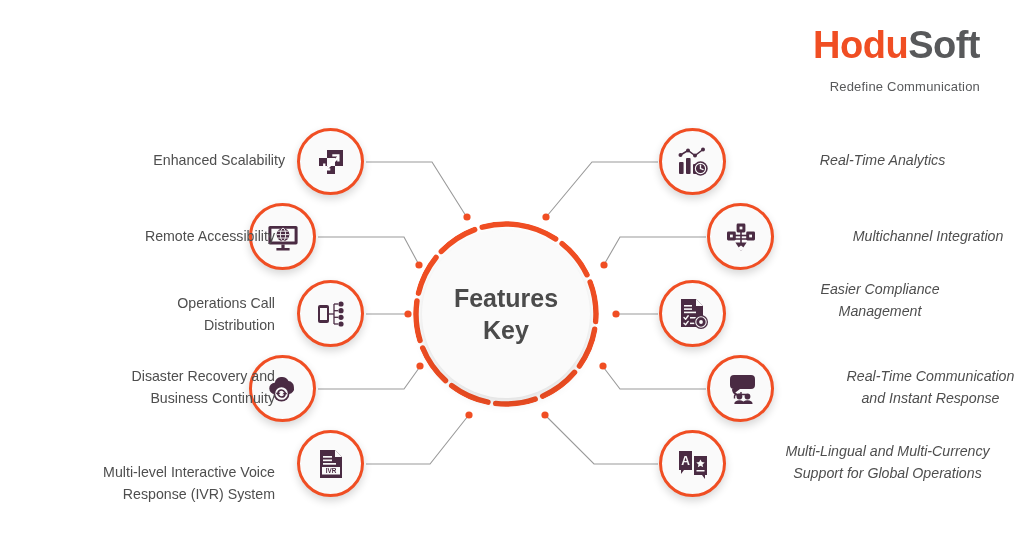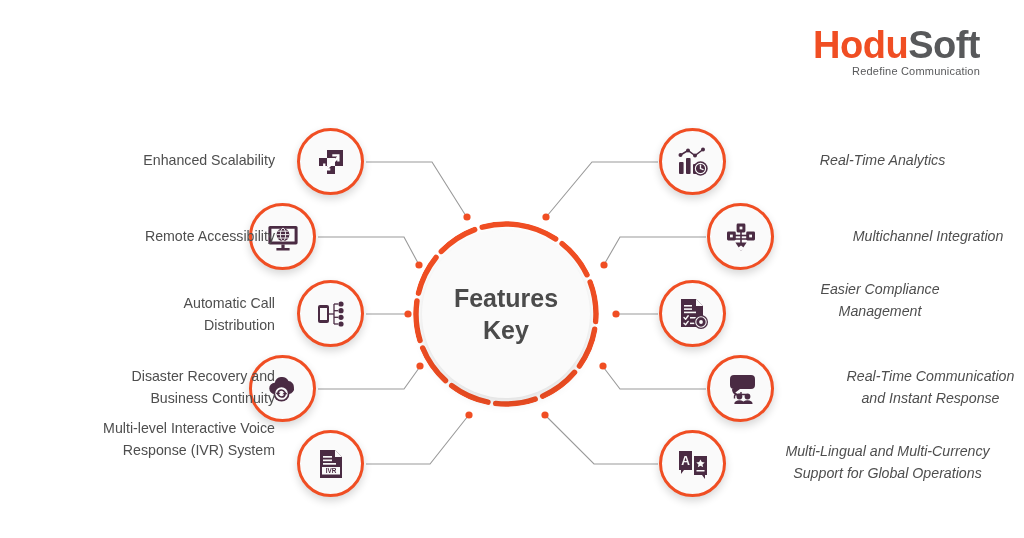--- a/index.html
+++ b/index.html
@@ -8,21 +8,21 @@
     font-family:"Liberation Sans","DejaVu Sans",sans-serif;
     overflow:hidden;position:relative;
   }
   #stage{position:absolute;inset:0;width:1024px;height:538px;}
 
   
   #logo{position:absolute;right:44px;top:26px;text-align:right;line-height:1;}
   #logo .wordmark{font-size:38px;font-weight:700;letter-spacing:-0.5px;white-space:nowrap;}
   #logo .hodu{color:#f04e23;}
   #logo .soft{color:#58595b;}
-  #logo .tagline{font-size:11px;color:#58595b;margin-top:2px;letter-spacing:0.2px;white-space:nowrap;}
+  #logo .tagline{font-size:13px;color:#58595b;margin-top:16px;letter-spacing:0.2px;white-space:nowrap;}
 
   
   #wires{position:absolute;left:0;top:0;width:1024px;height:538px;}
 
   
   #hub{
     position:absolute;left:413px;top:221px;width:186px;height:186px;
     border-radius:50%;
   }
   #hub .ring{
@@ -117,21 +117,21 @@
   <div class="node">
     <div class="bubble" style="left:297px;top:128px;">
       <svg width="34" height="34" viewBox="0 0 34 34">
         <path fill="#4a2b43" d="M13 5h16v16h-8V13H13z"></path>
         <path fill="#4a2b43" d="M5 21h8v8h8v-8H13v-8H5z"></path>
         <path fill="#fff" d="M10.2 24.6l13.5-13.5 1.6 1.6-13.5 13.5z"></path>
         <path fill="#fff" d="M25.5 9.3v7.2h-2.3v-4.9h-4.9V9.3z"></path>
         <path fill="#fff" d="M9.1 25.6v-7.2h2.3v4.9h4.9v2.3z"></path>
       </svg>
     </div>
-    <div class="label l" style="left:25px;top:150px;width:250px;">Enhanced Scalability</div>
+    <div class="label l" style="left:35px;top:150px;width:250px;">Enhanced Scalability</div>
   </div>
 
   <div class="node">
     <div class="bubble" style="left:249px;top:203px;">
       <svg width="32" height="32" viewBox="0 0 32 32">
         <path fill="#4a2b43" d="M3 5h26a1.6 1.6 0 011.6 1.6v15.2A1.6 1.6 0 0129 23.4H3a1.6 1.6 0 01-1.6-1.6V6.6A1.6 1.6 0 013 5zm1.4 2.8v12.8h23.2V7.8z"></path>
         <path fill="#4a2b43" d="M14.4 23.4h3.2v3.6h5v2.4h-13.2v-2.4h5z"></path>
         <circle cx="16" cy="13.6" r="6.4" fill="#4a2b43"></circle>
         <g stroke="#fafafa" stroke-width="0.9" fill="none">
           <ellipse cx="16" cy="13.6" rx="2.6" ry="6.4"></ellipse>
@@ -156,21 +156,21 @@
           <line x1="19" y1="12.7" x2="23" y2="12.7"></line>
           <line x1="19" y1="19.3" x2="23" y2="19.3"></line>
           <line x1="19" y1="26" x2="23" y2="26"></line>
         </g>
         <circle cx="26" cy="6" r="2.6" fill="#4a2b43"></circle>
         <circle cx="26" cy="12.7" r="2.6" fill="#4a2b43"></circle>
         <circle cx="26" cy="19.3" r="2.6" fill="#4a2b43"></circle>
         <circle cx="26" cy="26" r="2.6" fill="#4a2b43"></circle>
       </svg>
     </div>
-    <div class="label l" style="left:25px;top:293px;width:250px;">Automatic Call
+    <div class="label l" style="left:25px;top:293px;width:250px;">Operations Call
 Distribution</div>
   </div>
 
   <div class="node">
     <div class="bubble" style="left:249px;top:355px;">
       <svg width="34" height="32" viewBox="0 0 34 32">
         <path fill="#4a2b43" d="M9 21a5.6 5.6 0 01-.3-11.2A7.4 7.4 0 0122.5 8a5.9 5.9 0 015.4 5.9A5.7 5.7 0 0122.6 21z"></path>
         <circle cx="15.5" cy="20.5" r="8" fill="#4a2b43"></circle>
         <circle cx="15.5" cy="20.5" r="6.3" fill="#fafafa"></circle>
         <path fill="#4a2b43" d="M15.5 16.2a4.3 4.3 0 013.9 2.5l-1.5.7a2.7 2.7 0 00-2.4-1.6 2.7 2.7 0 00-2.6 2h1.7l-2.6 2.8-2.6-2.8h1.7a4.3 4.3 0 014.4-3.6z"></path>
@@ -188,21 +188,21 @@
         <path fill="#fafafa" d="M19 2l7 7h-7z"></path>
         <g fill="#fafafa">
           <rect x="7" y="8" width="9" height="1.7"></rect>
           <rect x="7" y="11.5" width="9" height="1.7"></rect>
           <rect x="7" y="15" width="13" height="1.7"></rect>
         </g>
         <rect x="6" y="19" width="18" height="7.5" fill="#fafafa"></rect>
         <text x="15" y="24.9" font-family="Liberation Sans, sans-serif" font-size="6.4" font-weight="700" fill="#4a2b43" text-anchor="middle">IVR</text>
       </svg>
     </div>
-    <div class="label l" style="left:0px;top:418px;width:275px;">Multi-level Interactive Voice
+    <div class="label l" style="left:0px;top:462px;width:275px;">Multi-level Interactive Voice
 Response (IVR) System</div>
   </div>
 
   <div class="node">
     <div class="bubble" style="left:659px;top:128px;">
       <svg width="34" height="32" viewBox="0 0 34 32">
         <g fill="#4a2b43">
           <rect x="3" y="16" width="4.6" height="12" rx="1"></rect>
           <rect x="10" y="12" width="4.6" height="16" rx="1"></rect>
           <rect x="17" y="18" width="4.6" height="10" rx="1"></rect>

